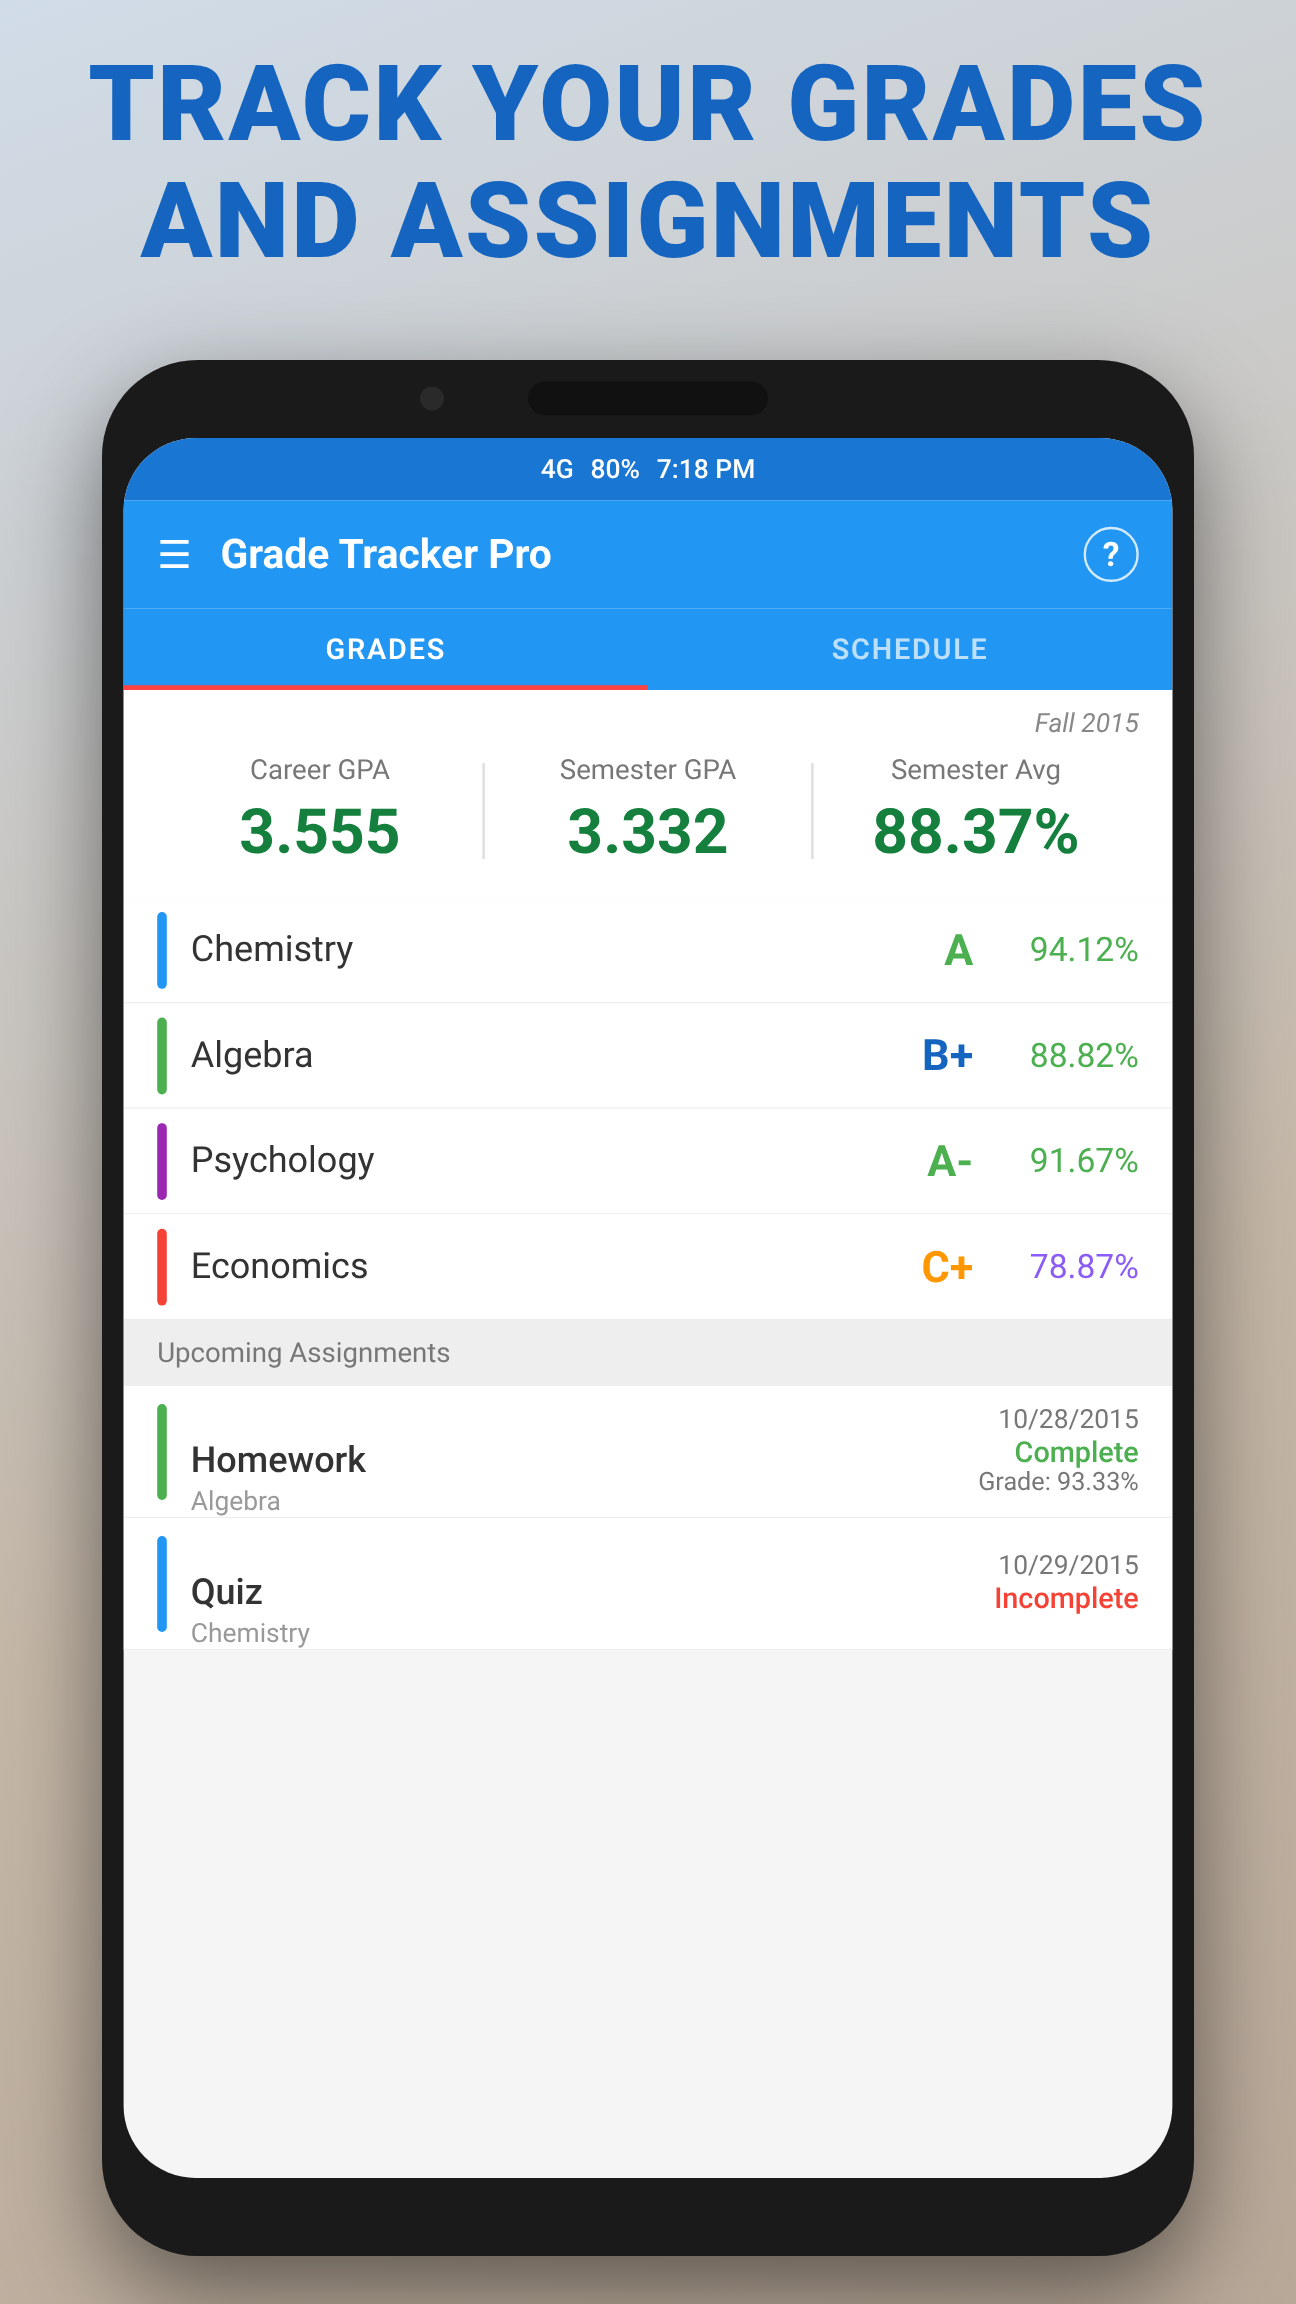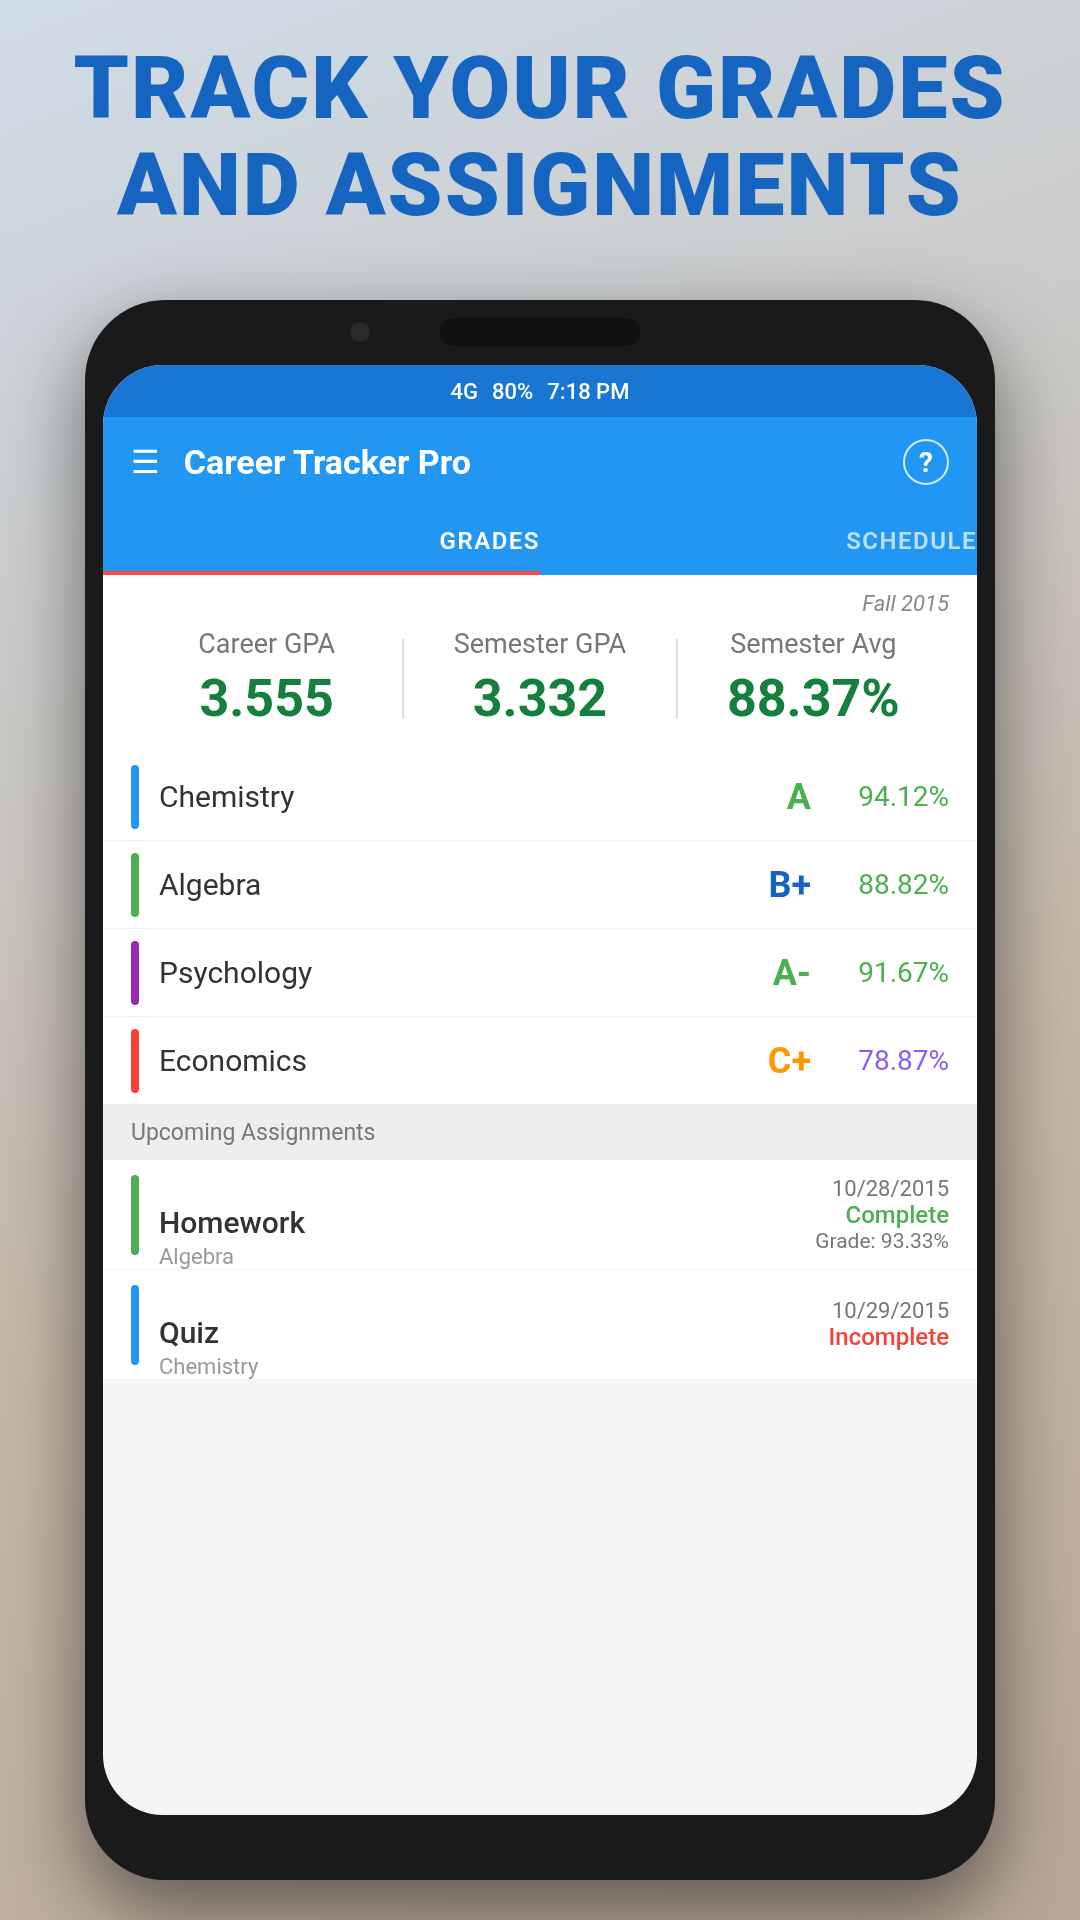--- a/index.html
+++ b/index.html
@@ -146,21 +146,21 @@
     .tab-bar {
       background: #2196F3;
       height: 68px;
       display: flex;
     }
 
     .tab {
       flex: 1;
       display: flex;
       align-items: center;
-      justify-content: flex-end;
+      justify-content: center;
       color: white;
       font-size: 24px;
       font-weight: 600;
       letter-spacing: 1.5px;
       cursor: pointer;
       position: relative;
     }
 
     .tab.active::after {
       content: '';
@@ -206,21 +206,21 @@
       text-align: center;
     }
 
     .gpa-divider {
       width: 2px;
       height: 80px;
       background: #ddd;
     }
 
     .gpa-label {
-      font-size: 27px;
+      font-size: 23px;
       color: #777;
       margin-bottom: 8px;
     }
 
     .gpa-value {
       font-size: 52px;
       font-weight: bold;
       color: #15803d;
     }
 
@@ -374,21 +374,21 @@
   <div class="phone-screen">
 
     <div class="status-bar">
       <span class="status-bar-text">4G</span>
       <span class="status-bar-text">80%</span>
       <span class="status-bar-text">7:18 PM</span>
     </div>
 
     <div class="app-bar">
       <span class="hamburger-icon">☰</span>
-      <span class="app-title">Career Tracker Pro</span>
+      <span class="app-title">Grade Tracker Pro</span>
       <div class="help-icon">
         <span>?</span>
       </div>
     </div>
 
     <div class="tab-bar">
       <div class="tab active">
         <span>GRADES</span>
       </div>
       <div class="tab inactive">

